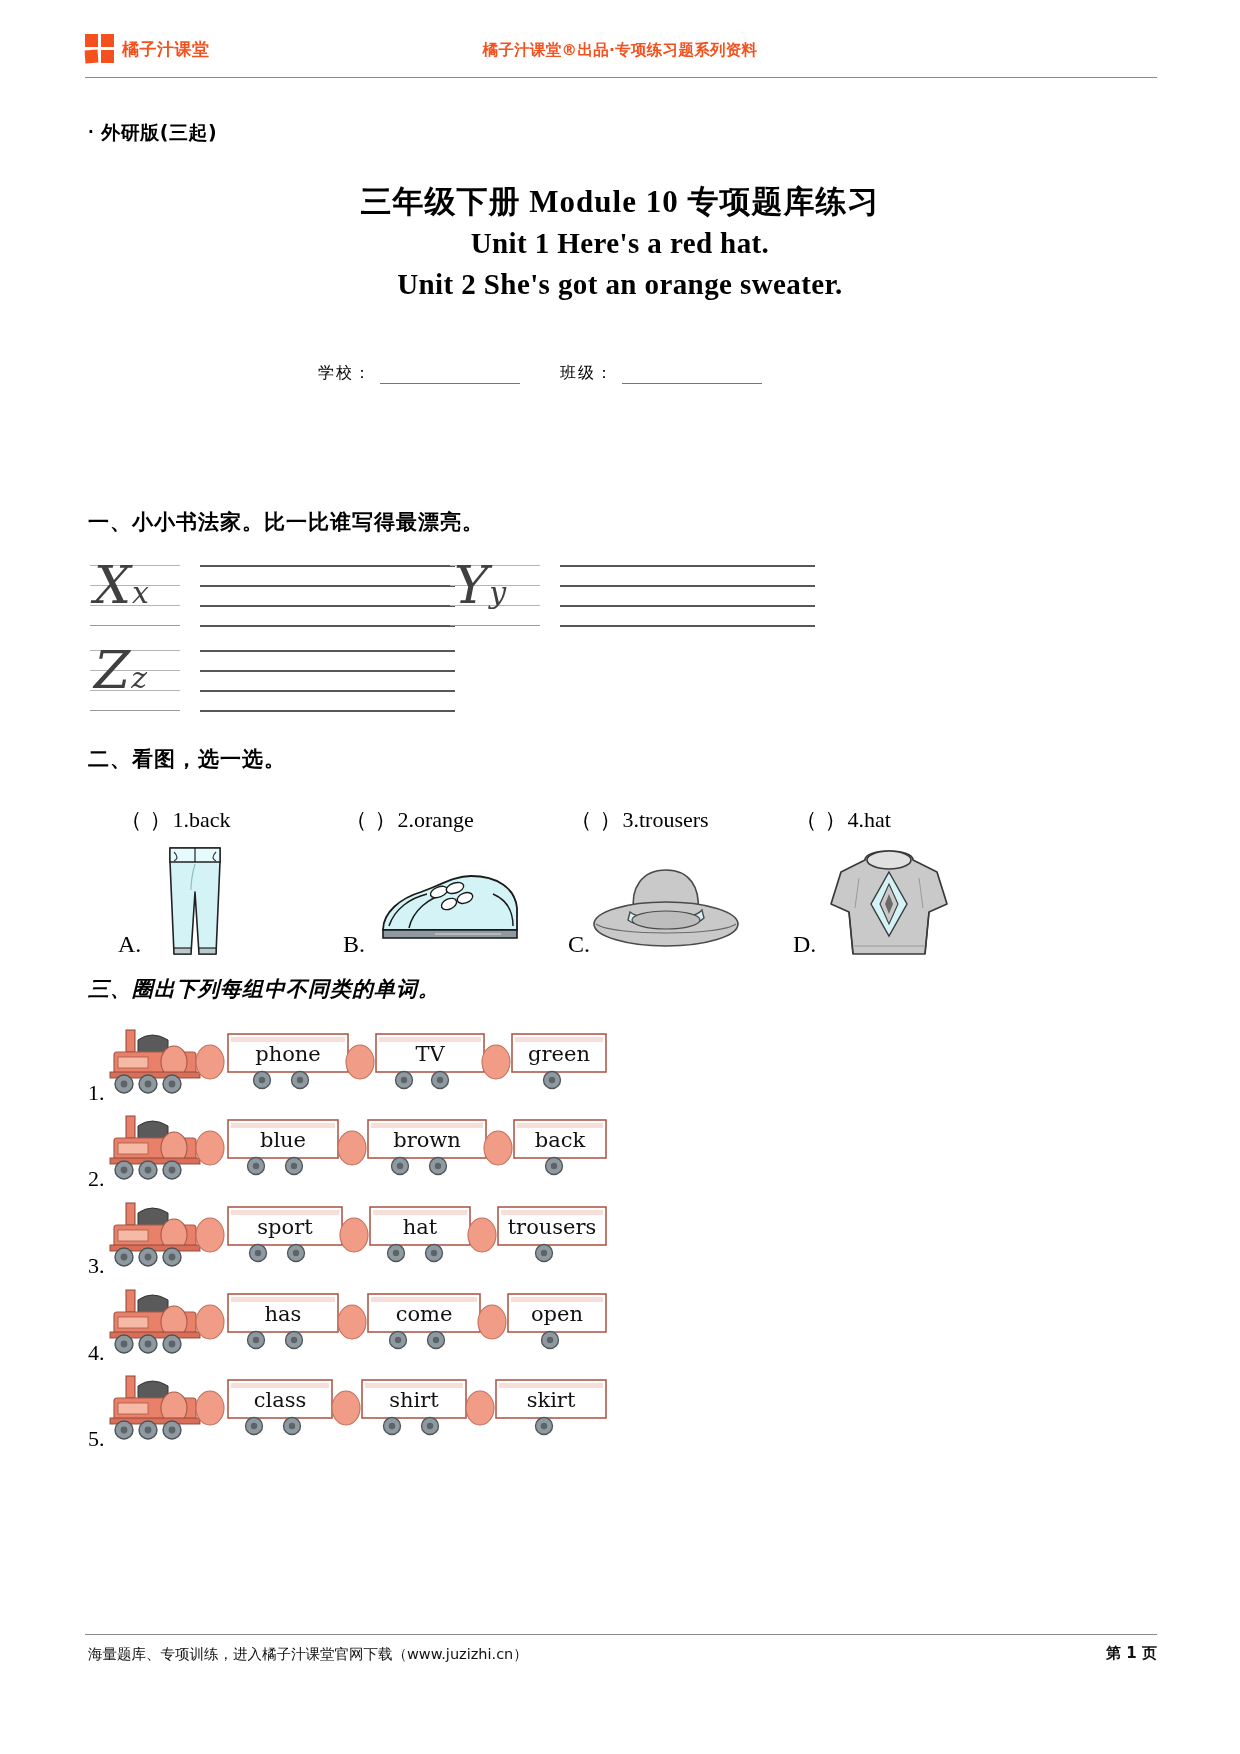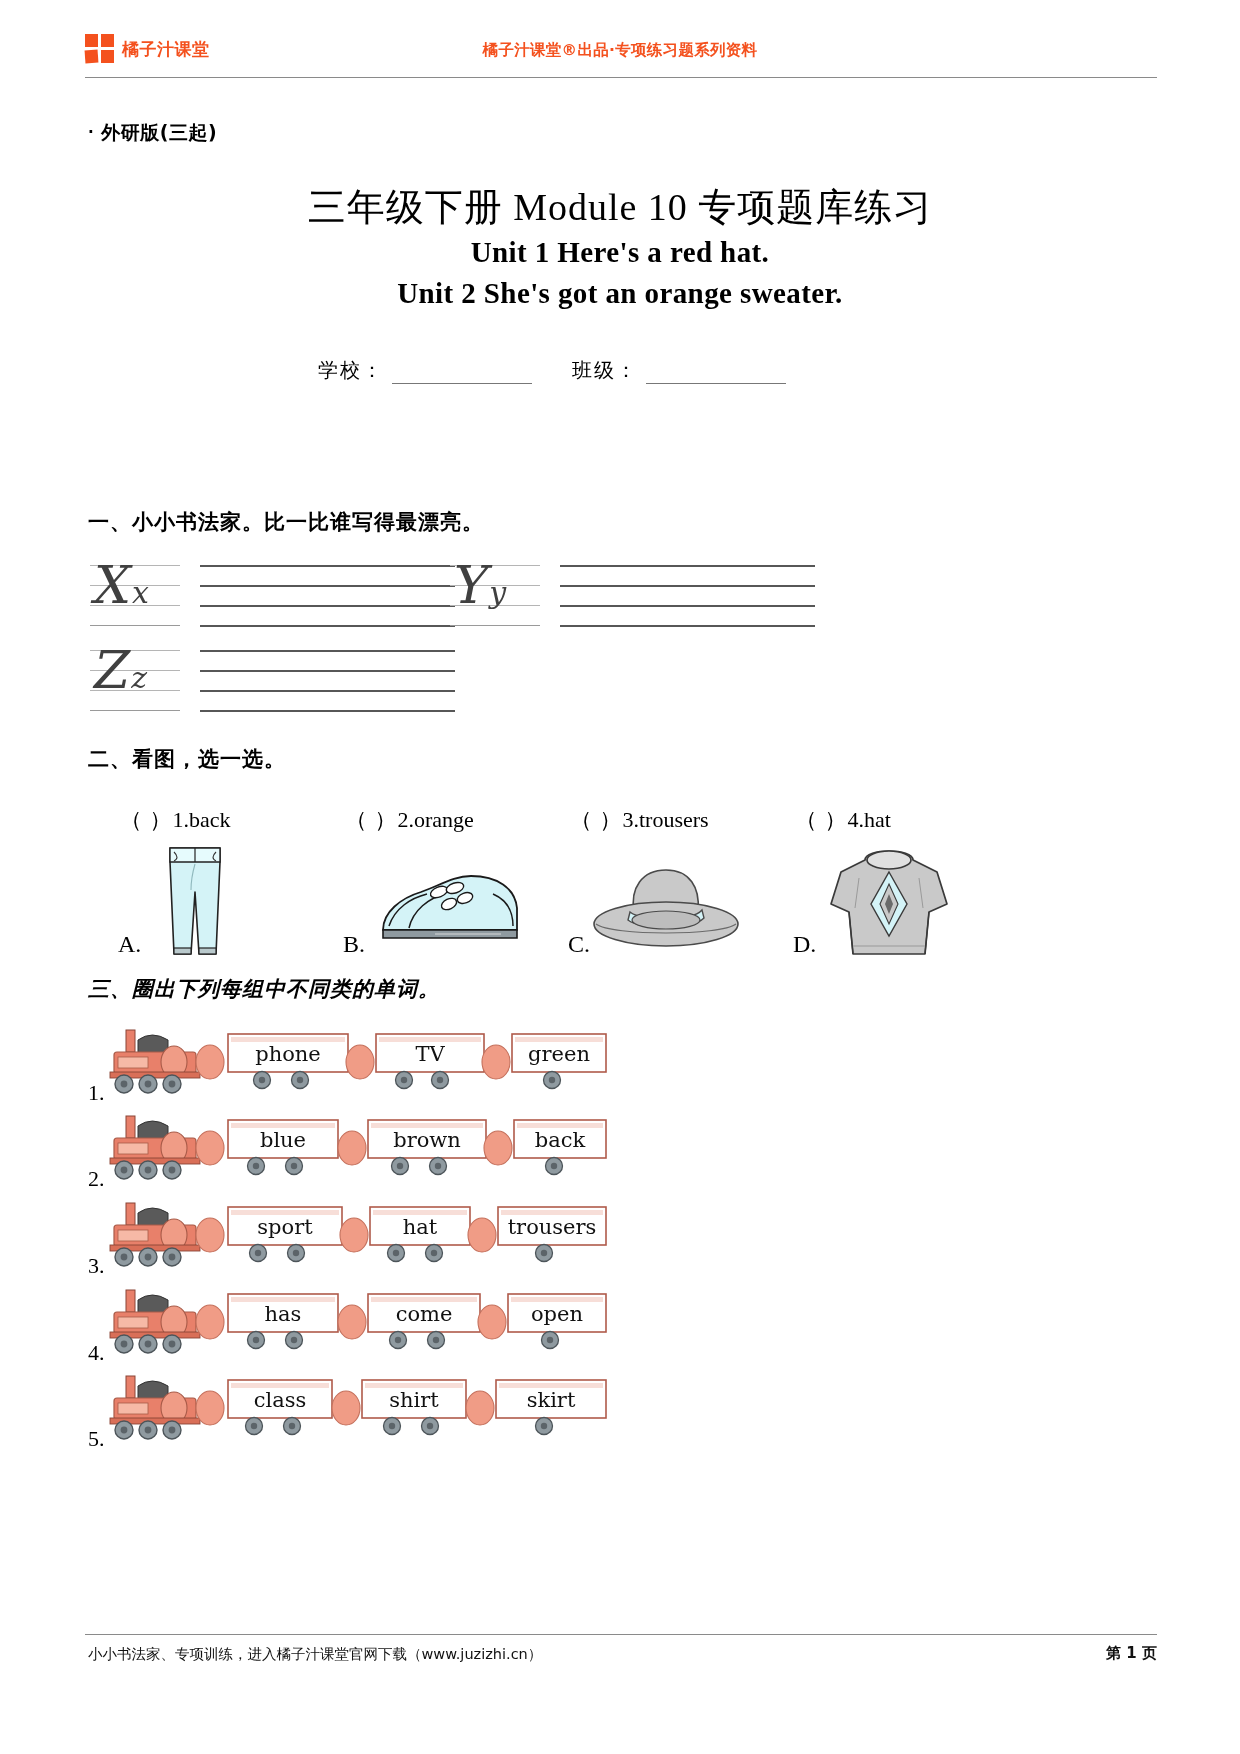--- a/index.html
+++ b/index.html
@@ -89,41 +89,41 @@
   
   .title-block {
     position: absolute;
     left: 0;
     top: 182px;
     width: 1240px;
     text-align: center;
   }
   .title-main {
     font-family: "Liberation Serif", "DejaVu Serif", serif;
-    font-size: 38px;
-    font-weight: normal;
+    font-size: 31px;
+    font-weight: bold;
     letter-spacing: 1px;
     line-height: 1.32;
   }
   .title-sub {
     font-family: "Liberation Serif", "DejaVu Serif", serif;
     font-size: 29px;
     font-weight: bold;
     letter-spacing: 0.4px;
     line-height: 1.42;
   }
 
   
   .info-block {
     position: absolute;
     left: 318px;
     top: 358px;
     width: 620px;
     font-family: "DejaVu Sans", "Liberation Sans", sans-serif;
-    font-size: 20px;
+    font-size: 16px;
   }
   .info-row {
     display: flex;
     align-items: flex-end;
     margin-bottom: 20px;
     height: 26px;
   }
   .info-label { white-space: nowrap; letter-spacing: 2px; }
   .info-line {
     border-bottom: 1.2px solid #777;
@@ -671,14 +671,14 @@
       <circle cx="440" cy="58" r="8.5" fill="#8f9aa0" stroke="#4d555a" stroke-width="1.3"></circle>
       <circle cx="440" cy="58" r="3.2" fill="#5c6469"></circle>
     </g>
     <text x="176" y="39" text-anchor="middle" font-family="DejaVu Serif, serif" font-size="21" fill="#111">class</text>
     <text x="310" y="39" text-anchor="middle" font-family="DejaVu Serif, serif" font-size="21" fill="#111">shirt</text>
     <text x="447" y="39" text-anchor="middle" font-family="DejaVu Serif, serif" font-size="21" fill="#111">skirt</text>
   </svg>
 </div>
 
 <div class="footer-rule"></div>
-<div class="footer-left">小小书法家、专项训练，进入橘子汁课堂官网下载（www.juzizhi.cn）</div>
+<div class="footer-left">海量题库、专项训练，进入橘子汁课堂官网下载（www.juzizhi.cn）</div>
 <div class="footer-right">第 1 页</div>
 
 </body></html>

